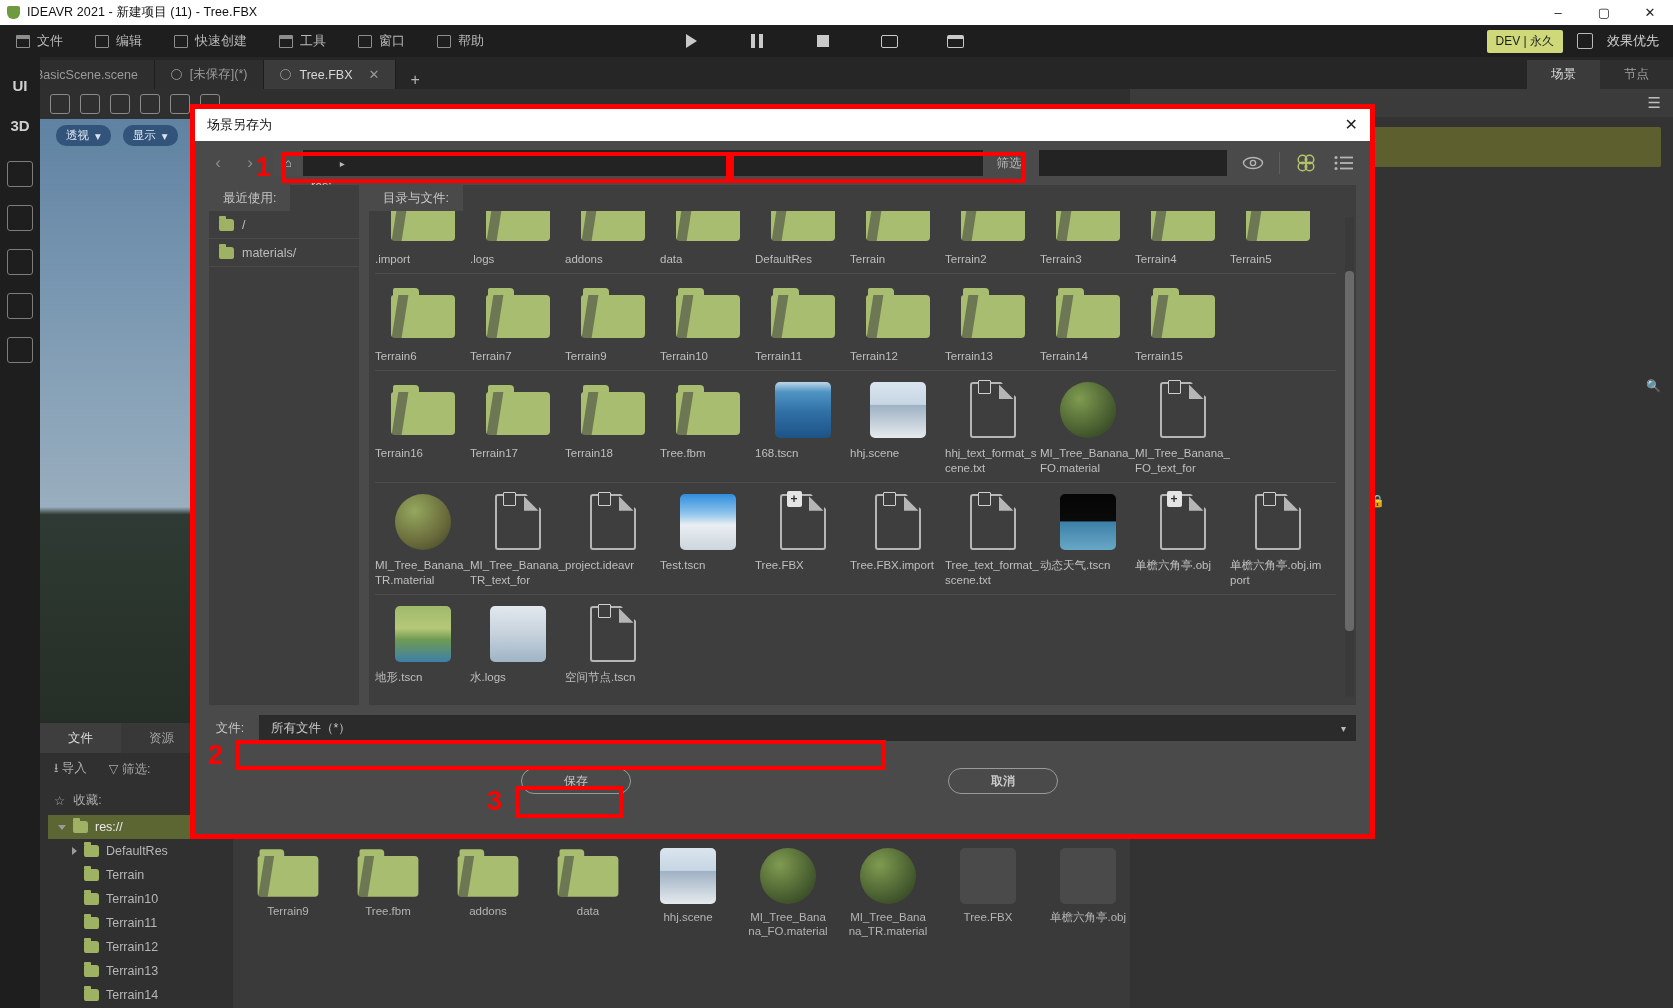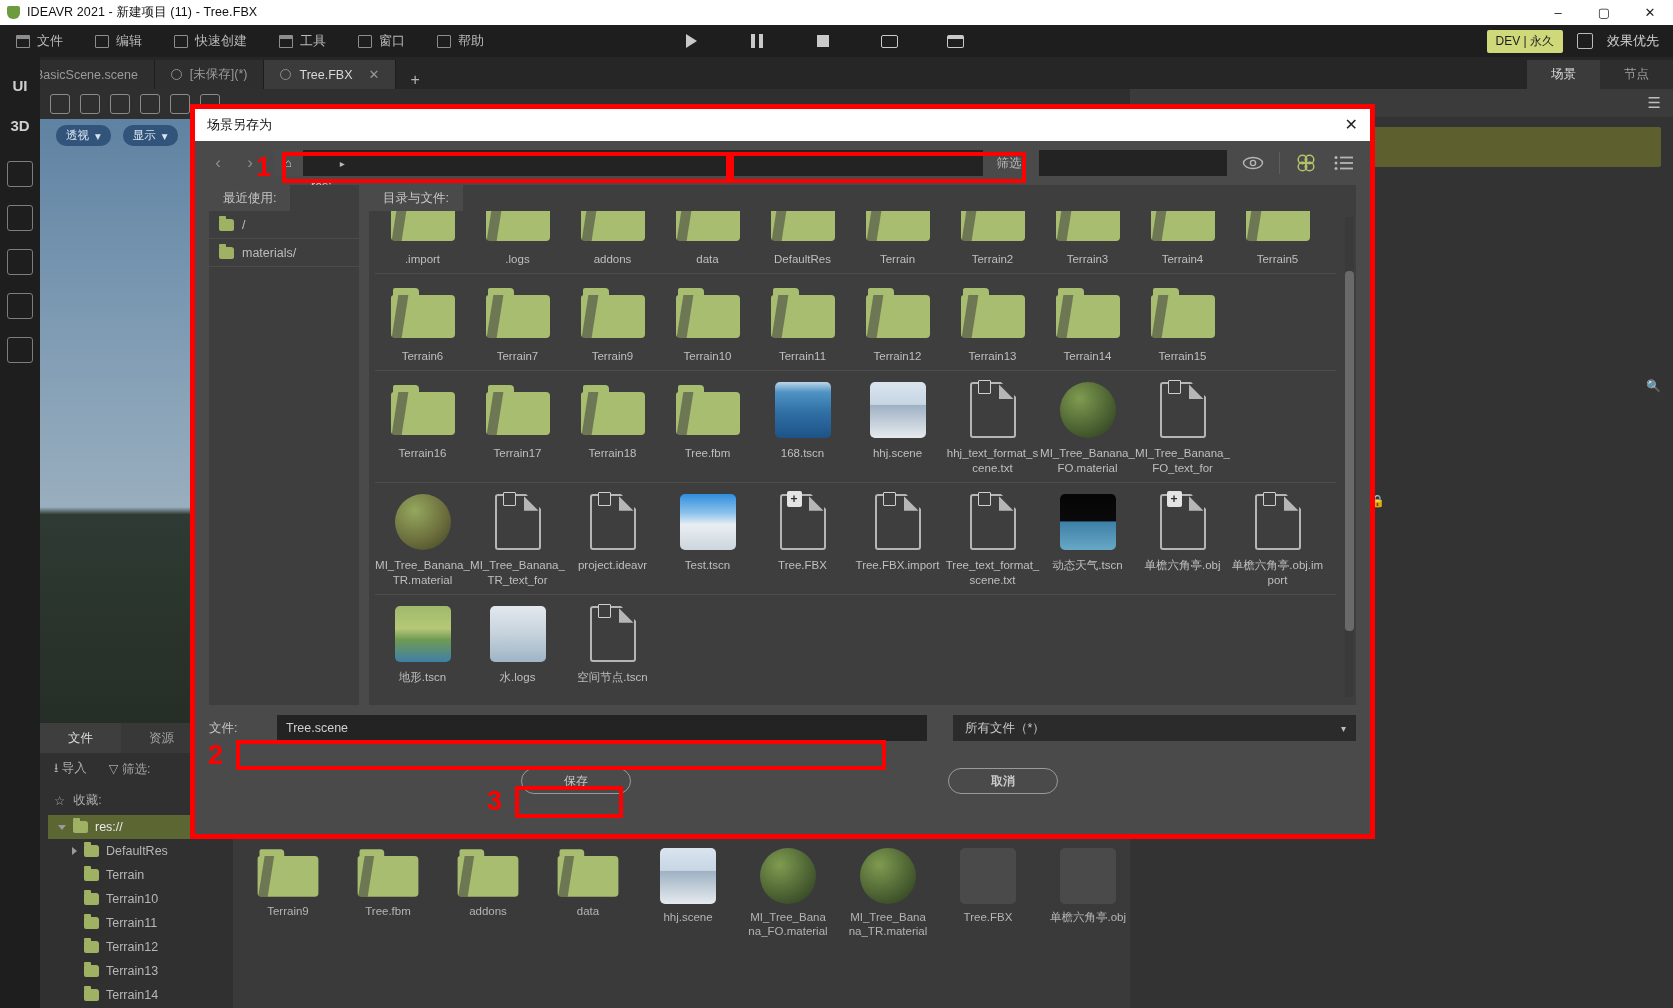--- a/index.html
+++ b/index.html
@@ -121,37 +121,37 @@
   .recent{width:150px;background:#3e3e3e;}
   .panel-tab{height:26px;background:#4a4a4a;display:inline-flex;align-items:center;padding:0 14px;color:#c6c6c6;font-size:12.5px;}
   .recent-item{display:flex;align-items:center;gap:8px;height:28px;padding-left:10px;color:#bcbcbc;font-size:12.5px;border-bottom:1px solid #4b4b4b;}
 
   .files{flex:1;background:#3e3e3e;position:relative;overflow:hidden;}
   .files-tabrow{height:26px;background:#3e3e3e;}
   .filesgrid{position:absolute;top:26px;left:0;right:14px;bottom:0;overflow:hidden;padding:0 6px;}
   .frow{display:flex;border-top:1px solid #4d4d4d;padding:10px 0 6px 0;}
   .frow:first-child{border-top:none;}
   .fcell{width:95px;display:flex;flex-direction:column;align-items:center;gap:7px;position:relative;flex:none;}
-  .flabel{font-size:11.5px;color:#bfbfbf;text-align:center;line-height:1.3;width:95px;word-break:break-all;}
+  .flabel{font-size:11.5px;color:#bfbfbf;text-align:left;line-height:1.3;width:95px;word-break:break-all;}
   .folder-ico{width:64px;height:50px;position:relative;flex:none;}
   .folder-ico .tabp{position:absolute;top:0;left:2px;width:26px;height:9px;background:#a8bd6f;border-radius:2px 4px 0 0;}
   .folder-ico .bodyp{position:absolute;top:7px;left:0;width:64px;height:43px;background:#a8bd6f;border-radius:3px 4px 4px 4px;}
   .folder-ico .bodyp::before{content:"";position:absolute;top:0;left:4px;width:10px;height:43px;background:#3e3e3e;transform:skewX(-9deg);opacity:.55;}
   .doc-ico{width:46px;height:56px;border:2px solid #b6b6b6;border-radius:3px;position:relative;flex:none;}
   .doc-ico::after{content:"";position:absolute;top:-2px;right:-2px;border-left:15px solid transparent;border-top:15px solid #3e3e3e;}
   .doc-fold{position:absolute;top:0;right:0;width:15px;height:15px;background:#b6b6b6;clip-path:polygon(0 0,100% 100%,0 100%);}
   .badge{position:absolute;top:-2px;left:6px;width:17px;height:17px;display:flex;align-items:center;justify-content:center;}
   .cube-badge{width:13px;height:14px;border:1.4px solid #cfcfcf;border-radius:1px;background:#3e3e3e;}
   .plus-badge{width:15px;height:16px;background:#e4e4e4;border-radius:2px;color:#2b2b2b;font-size:12px;display:flex;align-items:center;justify-content:center;font-weight:bold;}
   .thumb{width:56px;height:56px;border-radius:5px;flex:none;}
   .sphere{width:56px;height:56px;border-radius:50%;flex:none;}
   .scrollbar{position:absolute;right:2px;top:32px;width:9px;bottom:8px;background:#3a3a3a;}
   .scrollthumb{position:absolute;top:54px;left:0;width:9px;height:360px;background:#6a6a6a;border-radius:4px;}
 
-  .namerow{height:46px;display:flex;align-items:center;padding:0 14px;gap:26px;}
+  .namerow{height:46px;display:flex;align-items:center;padding:0 14px;gap:8px;text-align:center;}
   .name-lbl{color:#c4c4c4;font-size:12.5px;width:42px;}
   .namefield{width:650px;height:26px;background:#232323;display:flex;align-items:center;padding-left:9px;color:#d0d0d0;font-size:12.5px;}
   .typefield{flex:1;height:26px;background:#2b2b2b;display:flex;align-items:center;padding-left:12px;color:#c8c8c8;font-size:12.5px;}
   .type-caret{margin-left:auto;margin-right:10px;color:#bbb;font-size:10px;}
 
   .btnrow{height:60px;display:flex;align-items:center;position:relative;}
   .pillbtn{width:110px;height:26px;border:1.4px solid #9a9a9a;border-radius:13px;display:flex;align-items:center;justify-content:center;color:#c9c9c9;font-size:12px;background:#4a4a4a;}
 
   
   .ann-box{position:absolute;border:4px solid #ff0000;pointer-events:none;}
@@ -845,21 +845,20 @@
             </div>
           </div>
         <div class="scrollbar">
           <div class="scrollthumb"></div>
         </div>
       </div>
     </div>
 
     <div class="namerow">
       <div class="name-lbl">文件:</div>
-      <div class="namefield">Tree.scene</div>
       <div class="typefield">
         <span>所有文件（*）</span>
         <span class="type-caret">▾</span>
       </div>
     </div>
 
     <div class="btnrow">
       <div class="pillbtn" style="position:absolute;left:326px;">保存</div>
       <div class="pillbtn" style="position:absolute;left:753px;font-weight:bold;">取消</div>
     </div>

